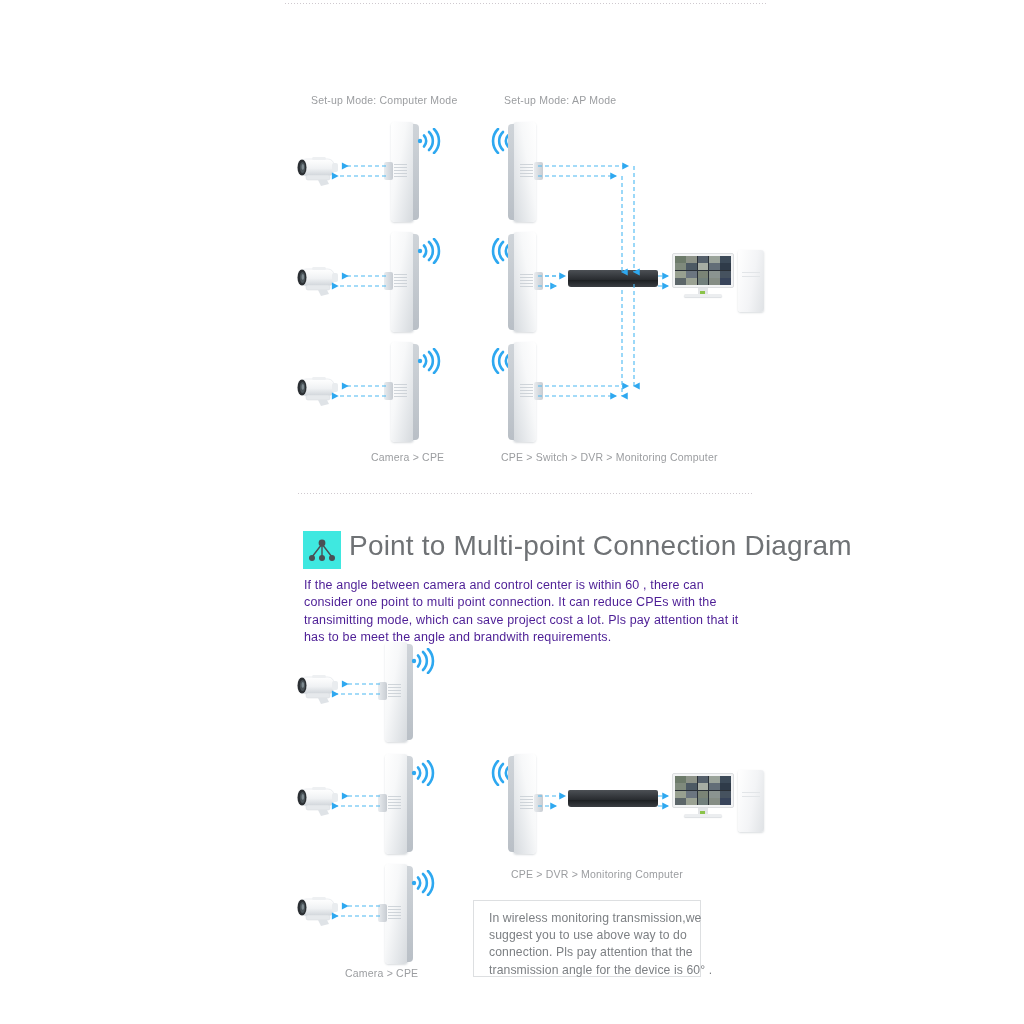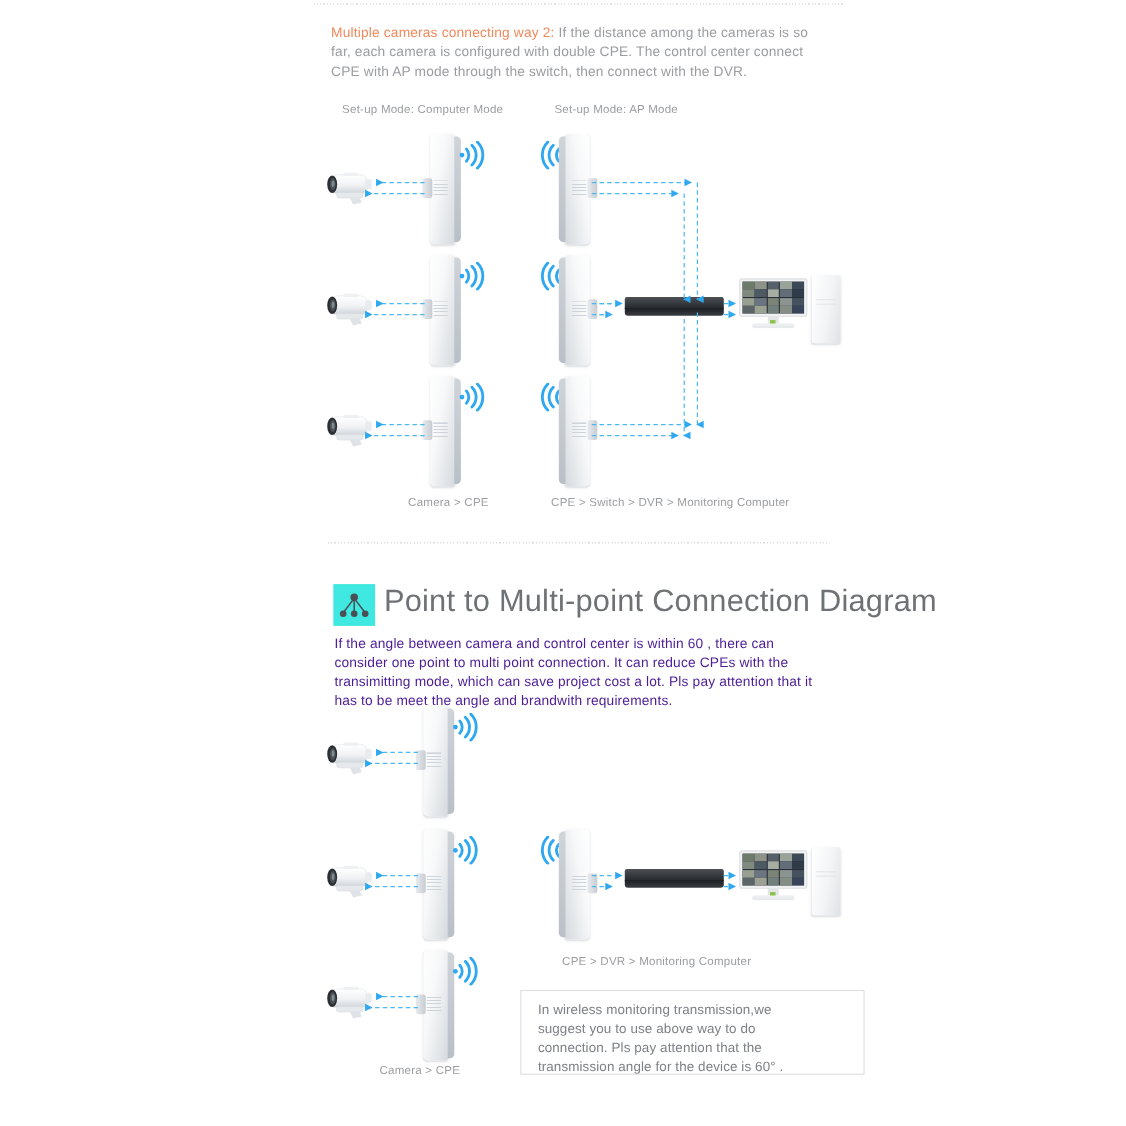--- a/index.html
+++ b/index.html
@@ -48,21 +48,21 @@
     position:absolute;left:46px;top:-1px;font-size:28px;color:#6f7275;
     letter-spacing:.2px;white-space:nowrap;font-weight:400;
   }
   .body-para{
     position:absolute;left:304px;top:577px;width:437px;
     font-size:12.5px;line-height:17.4px;color:#4c1d95;letter-spacing:.15px;
   }
 
   
   #note-box{
-    position:absolute;left:473px;top:900px;width:313px;height:77px;
+    position:absolute;left:473px;top:900px;width:228px;height:77px;
     border:1px solid #dddfe1;background:#fff;box-sizing:border-box;
   }
   #note-text{
     position:absolute;left:15px;top:9px;width:255px;
     font-size:12.2px;line-height:17.2px;color:#7d8084;letter-spacing:.1px;
   }
 
   
   .dev{position:absolute;}
 
@@ -142,23 +142,20 @@
   
   #wires{position:absolute;left:0;top:0;width:1024px;height:1024px;pointer-events:none;}
 </style>
 </head>
 <body>
 
 <div class="page">
 
   <div class="divider" id="divider-top"></div>
 
-  <div class="intro">
-    <span class="hl">Multiple cameras connecting way 2:</span><span> If the distance among the cameras is so far, each camera is configured with double CPE. The control center connect CPE with AP mode through the switch, then connect with the DVR.</span>
-  </div>
 
   <div class="mode-label" id="mode-terminal">Set-up Mode: Computer Mode</div>
   <div class="mode-label" id="mode-ap">Set-up Mode: AP Mode</div>
 
   <div class="dev cam" style="left:292px;top:154px;">
     <svg width="54" height="36" viewBox="0 0 54 36">
       <defs>
         <linearGradient id="cg" x1="0" y1="0" x2="0" y2="1">
           <stop offset="0" stop-color="#ffffff"></stop>
             <stop offset=".55" stop-color="#f0f2f4"></stop>

